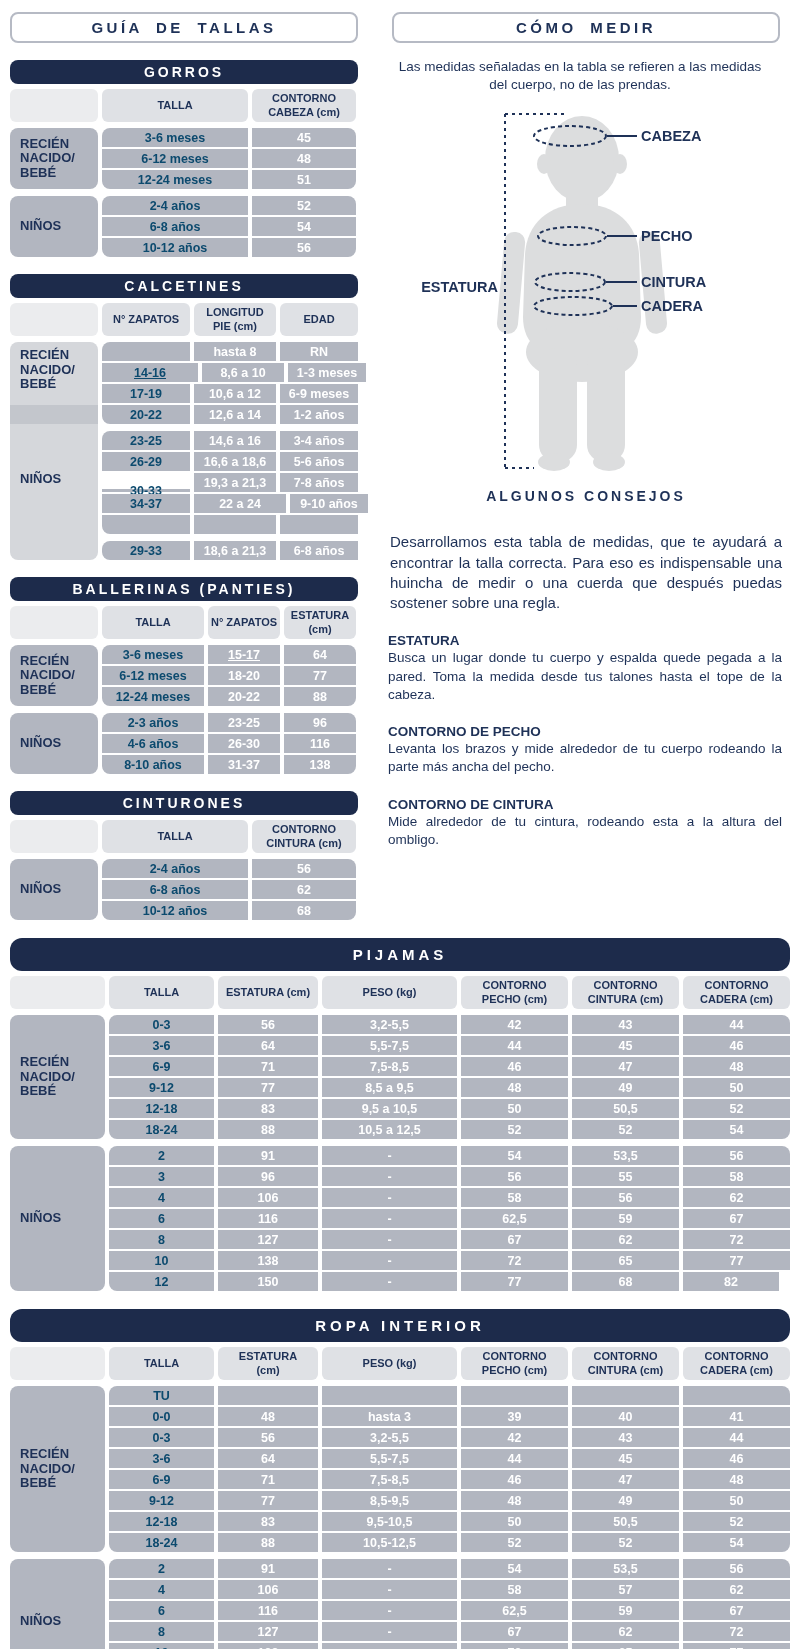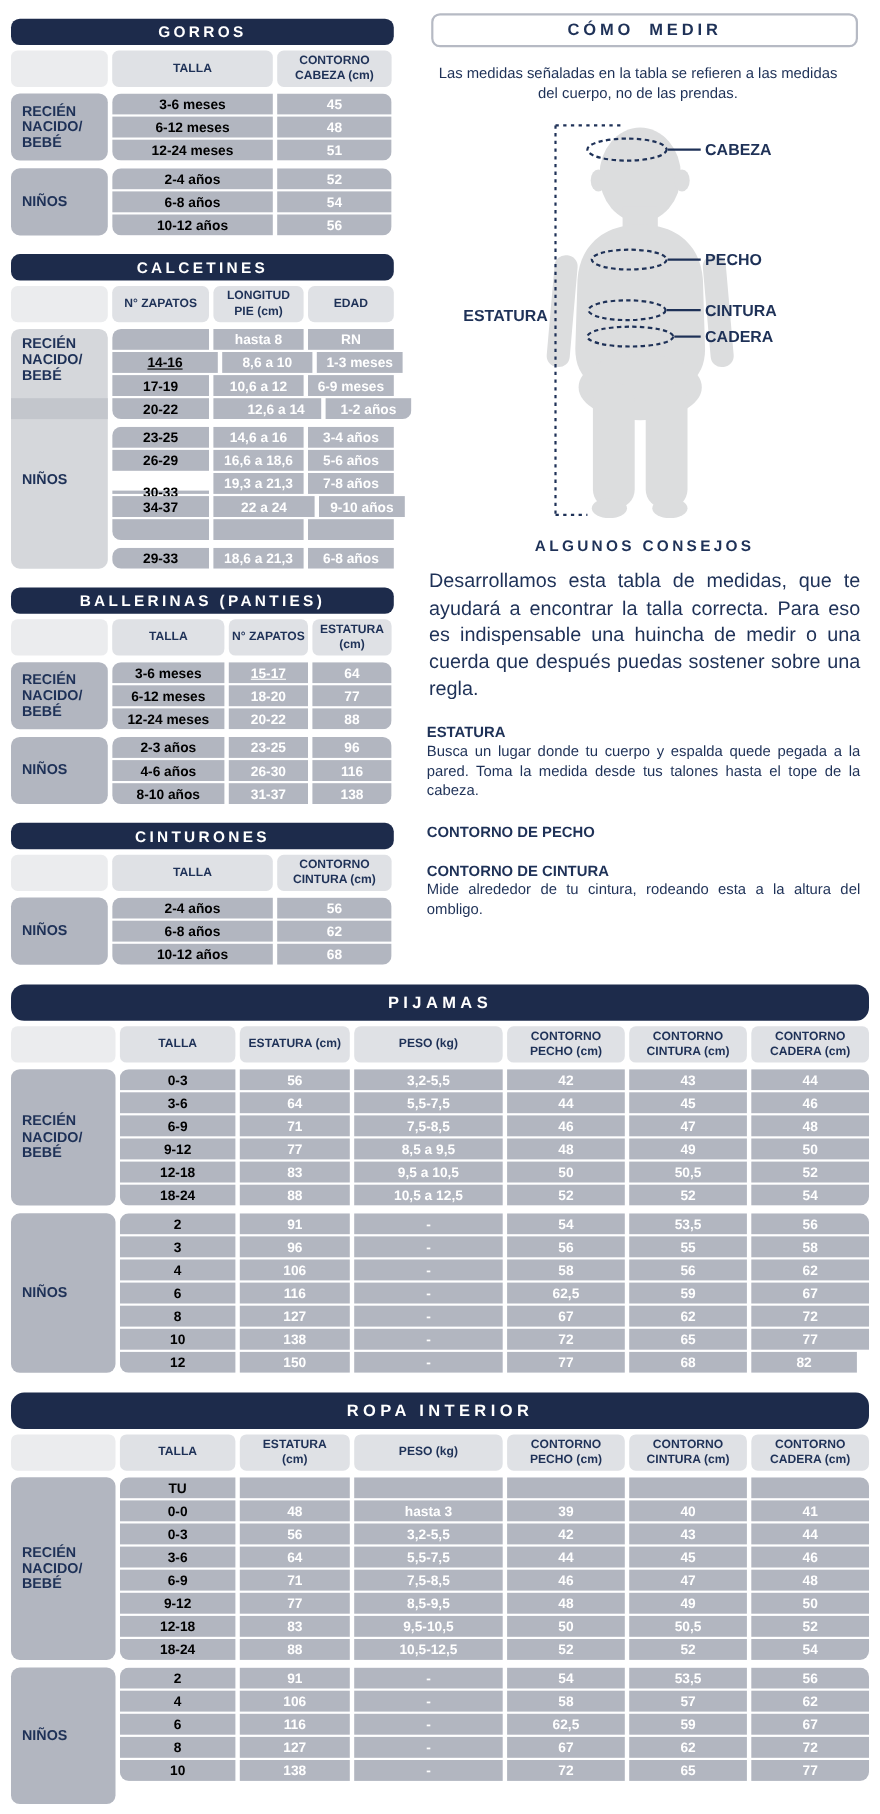--- a/index.html
+++ b/index.html
@@ -29,38 +29,41 @@
   .lblock{background:#b2b6c0;border-radius:8px;display:flex;align-items:center;box-sizing:border-box;
     padding-left:10px;color:#1e3157;font-weight:bold;font-size:13px;line-height:1.12;white-space:pre-line;}
   .lblock.single{background:#d5d7db;position:relative;align-items:flex-start;padding-top:6px;}
   .lblock.single .band{position:absolute;left:0;right:0;height:19px;background:#c3c6cc;}
   .lblock.single .ltext2{position:absolute;left:10px;top:130px;}
   .groups{display:flex;flex-direction:column;gap:7px;}
   .gblock{border-radius:8px;overflow:hidden;display:flex;flex-direction:column;gap:2px;}
   .trow{display:flex;gap:4px;height:19px;flex:none;}
   .cell{background:#b2b6c0;display:flex;align-items:center;justify-content:center;
     font-size:12.5px;font-weight:bold;color:#fff;flex:none;}
-  .cell.first{color:#000000;text-align:center;}
+  .cell.first{color:#0c4a6e;text-align:center;}
 
   .intro{margin:15px 0 0 0;text-align:center;font-size:13.5px;line-height:1.35;color:#1e3157;
     font-weight:normal;max-width:384px;}
   .diagram-wrap{margin-top:8px;display:flex;justify-content:center;}
   .consejos-title{margin-top:8px;text-align:center;font-weight:bold;font-size:14px;letter-spacing:3px;color:#1e3157;}
-  .consejos{margin:12px 2px 0 2px;font-size:18px;line-height:1.35;text-align:justify;}
+  .consejos{margin:28px 2px 0 2px;font-size:15px;line-height:1.35;text-align:justify;}
   .tip{margin-top:20px;}
   .tip-title{font-weight:bold;font-size:13.5px;}
   .tip-text{font-size:13.5px;line-height:1.35;text-align:justify;margin-top:1px;margin-right:2px;}
 </style>
 </head>
 <body>
 
 <div class="page">
   <div class="topcols">
 
     <div class="leftcol">
+      <div class="titlebox">
+        <span>GUÍA DE TALLAS</span>
+      </div>
       <div class="stable">
           <div class="bar">GORROS</div>
           <div class="thead">
             <div class="chip corner" style="width: 88px;"></div>
             <div class="chip" style="width: 146px;">TALLA</div>
             <div class="chip" style="width: 104px;">CONTORNO
 CABEZA (cm)</div>
           </div>
           <div class="tbody">
             <div class="labels" style="width: 88px;">
@@ -128,21 +131,21 @@
                   <div class="cell" style="width: 82px;">8,6 a 10</div>
                   <div class="cell" style="width: 78px;">1-3 meses</div>
                 </div>
                 <div class="trow">
                   <div class="cell first" style="width: 88px;">17-19</div>
                   <div class="cell" style="width: 82px;">10,6 a 12</div>
                   <div class="cell" style="width: 78px;">6-9 meses</div>
                 </div>
                 <div class="trow">
                   <div class="cell first" style="width: 88px;">20-22</div>
-                  <div class="cell" style="width: 82px; padding-left: 16px;">12,6 a 14</div>
+                  <div class="cell" style="width: 82px;">12,6 a 14</div>
                   <div class="cell" style="width: 78px;">1-2 años</div>
                 </div>
               </div>
               <div class="gblock">
                 <div class="trow">
                   <div class="cell first" style="width: 88px;">23-25</div>
                   <div class="cell" style="width: 82px;">14,6 a 16</div>
                   <div class="cell" style="width: 78px;">3-4 años</div>
                 </div>
                 <div class="trow">
@@ -309,20 +312,21 @@
 
       <div class="consejos-title">ALGUNOS CONSEJOS</div>
       <p class="consejos">Desarrollamos esta tabla de medidas, que te ayudará a encontrar la talla correcta. Para eso es indispensable una huincha de medir o una cuerda que después puedas sostener sobre una regla.</p>
       <div id="tips">
           <div class="tip">
             <div class="tip-title">ESTATURA</div>
             <div class="tip-text">Busca un lugar donde tu cuerpo y espalda quede pegada a la pared. Toma la medida desde tus talones hasta el tope de la cabeza.</div>
           </div>
           <div class="tip">
             <div class="tip-title">CONTORNO DE PECHO</div>
+            <div class="tip-text">Levanta los brazos y mide alrededor de tu cuerpo rodeando la parte más ancha del pecho.</div>
           </div>
           <div class="tip">
             <div class="tip-title">CONTORNO DE CINTURA</div>
             <div class="tip-text">Mide alrededor de tu cintura, rodeando esta a la altura del ombligo.</div>
           </div>
         </div>
     </div>
   </div>
 
   <div class="stable big">

